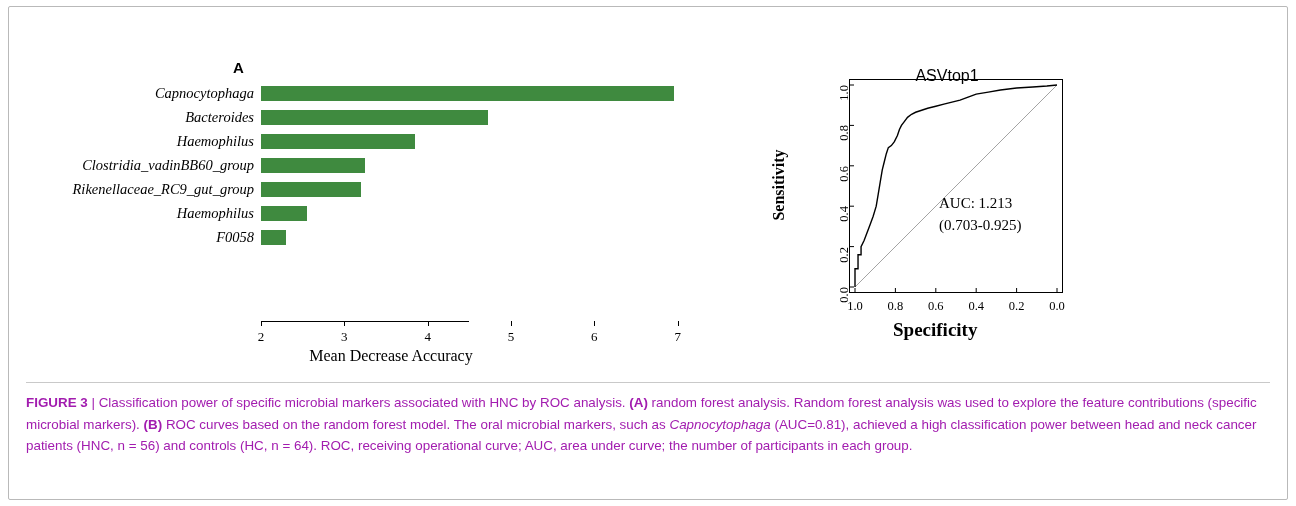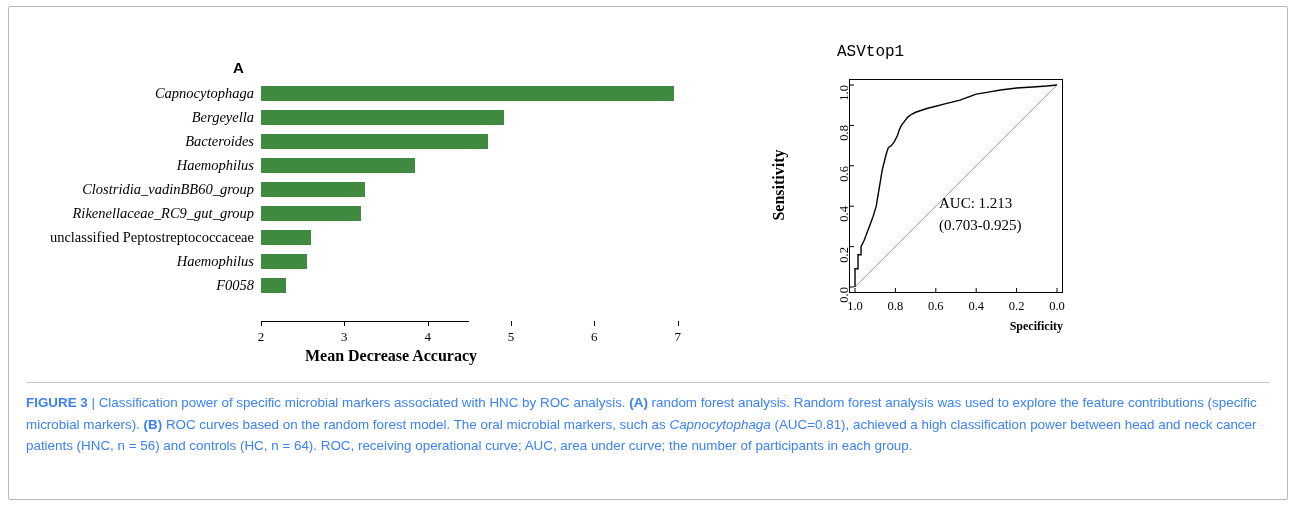--- a/index.html
+++ b/index.html
@@ -114,38 +114,38 @@
     transform: translateX(-50%);
   }
   .axis-title-a {
     position: absolute;
     left: 252px;
     top: 340px;
     width: 260px;
     text-align: center;
     font-size: 16px;
     font-family: "Liberation Serif", serif;
-    font-weight: bold;
   }
 
   
   .panel-b {
     position: absolute;
     left: 740px;
     top: 0;
     width: 538px;
     height: 368px;
   }
   .roc-title {
     position: absolute;
     left: 828px;
-    top: 36px;
+    top: 60px;
     width: 220px;
+    text-align: center;
     font-size: 16px;
-    font-family: Liberation Mono, monospace;
+    font-family: Liberation Sans, sans-serif;
   }
   .roc-box {
     position: absolute;
     left: 840px;
     top: 72px;
     width: 214px;
     height: 214px;
     border: 1px solid #000;
     box-sizing: border-box;
   }
@@ -178,25 +178,25 @@
     position: absolute;
     right: 0;
     font-size: 12.5px;
     font-family: "Liberation Serif", serif;
     transform: translateY(-50%) rotate(-90deg);
     transform-origin: right center;
     white-space: nowrap;
   }
   .roc-xtitle {
     position: absolute;
-    left: 840px;
+    left: 884px;
     top: 312px;
     width: 214px;
-    text-align: right;
-    font-size: 12px;
+    text-align: left;
+    font-size: 19px;
     font-weight: bold;
     font-family: "Liberation Serif", serif;
   }
   .roc-ytitle {
     position: absolute;
     left: 770px;
     top: 178px;
     font-size: 16px;
     font-weight: bold;
     font-family: "Liberation Serif", serif;
@@ -215,21 +215,21 @@
 
   
   .caption {
     position: absolute;
     left: 26px;
     top: 392px;
     width: 1244px;
     font-size: 13.4px;
     line-height: 1.62;
     font-family: "Liberation Sans", sans-serif;
-    color: #3b82f6;
+    color: #a21caf;
     text-align: left;
   }
   .caption b { font-weight: bold; }
   .caption i { font-style: italic; }
   .cap-rule {
     position: absolute;
     left: 26px;
     top: 382px;
     width: 1244px;
     height: 1px;
@@ -245,42 +245,34 @@
   <div class="panels">
 
     <div class="panel-a">
       <div class="panel-label" id="panel-a-label">A</div>
       <div class="bars-area" id="bars-area">
           <div class="bar-row">
             <span class="bar-label">Capnocytophaga</span>
             <div class="bar-rect" style="width: 412.5px; background: rgb(63, 138, 63);"></div>
           </div>
           <div class="bar-row">
-            <span class="bar-label">Bergeyella</span>
-            <div class="bar-rect" style="width: 243.3px; background: rgb(63, 138, 63);"></div>
-          </div>
-          <div class="bar-row">
             <span class="bar-label">Bacteroides</span>
             <div class="bar-rect" style="width: 226.7px; background: rgb(63, 138, 63);"></div>
           </div>
           <div class="bar-row">
             <span class="bar-label">Haemophilus</span>
             <div class="bar-rect" style="width: 154.2px; background: rgb(63, 138, 63);"></div>
           </div>
           <div class="bar-row">
             <span class="bar-label">Clostridia_vadinBB60_group</span>
             <div class="bar-rect" style="width: 104.2px; background: rgb(63, 138, 63);"></div>
           </div>
           <div class="bar-row">
             <span class="bar-label">Rikenellaceae_RC9_gut_group</span>
             <div class="bar-rect" style="width: 100px; background: rgb(63, 138, 63);"></div>
-          </div>
-          <div class="bar-row">
-            <span class="bar-label plain">unclassified Peptostreptococcaceae</span>
-            <div class="bar-rect" style="width: 50px; background: rgb(63, 138, 63);"></div>
           </div>
           <div class="bar-row">
             <span class="bar-label">Haemophilus</span>
             <div class="bar-rect" style="width: 45.8px; background: rgb(63, 138, 63);"></div>
           </div>
           <div class="bar-row">
             <span class="bar-label">F0058</span>
             <div class="bar-rect" style="width: 25px; background: rgb(63, 138, 63);"></div>
           </div>
         </div>

